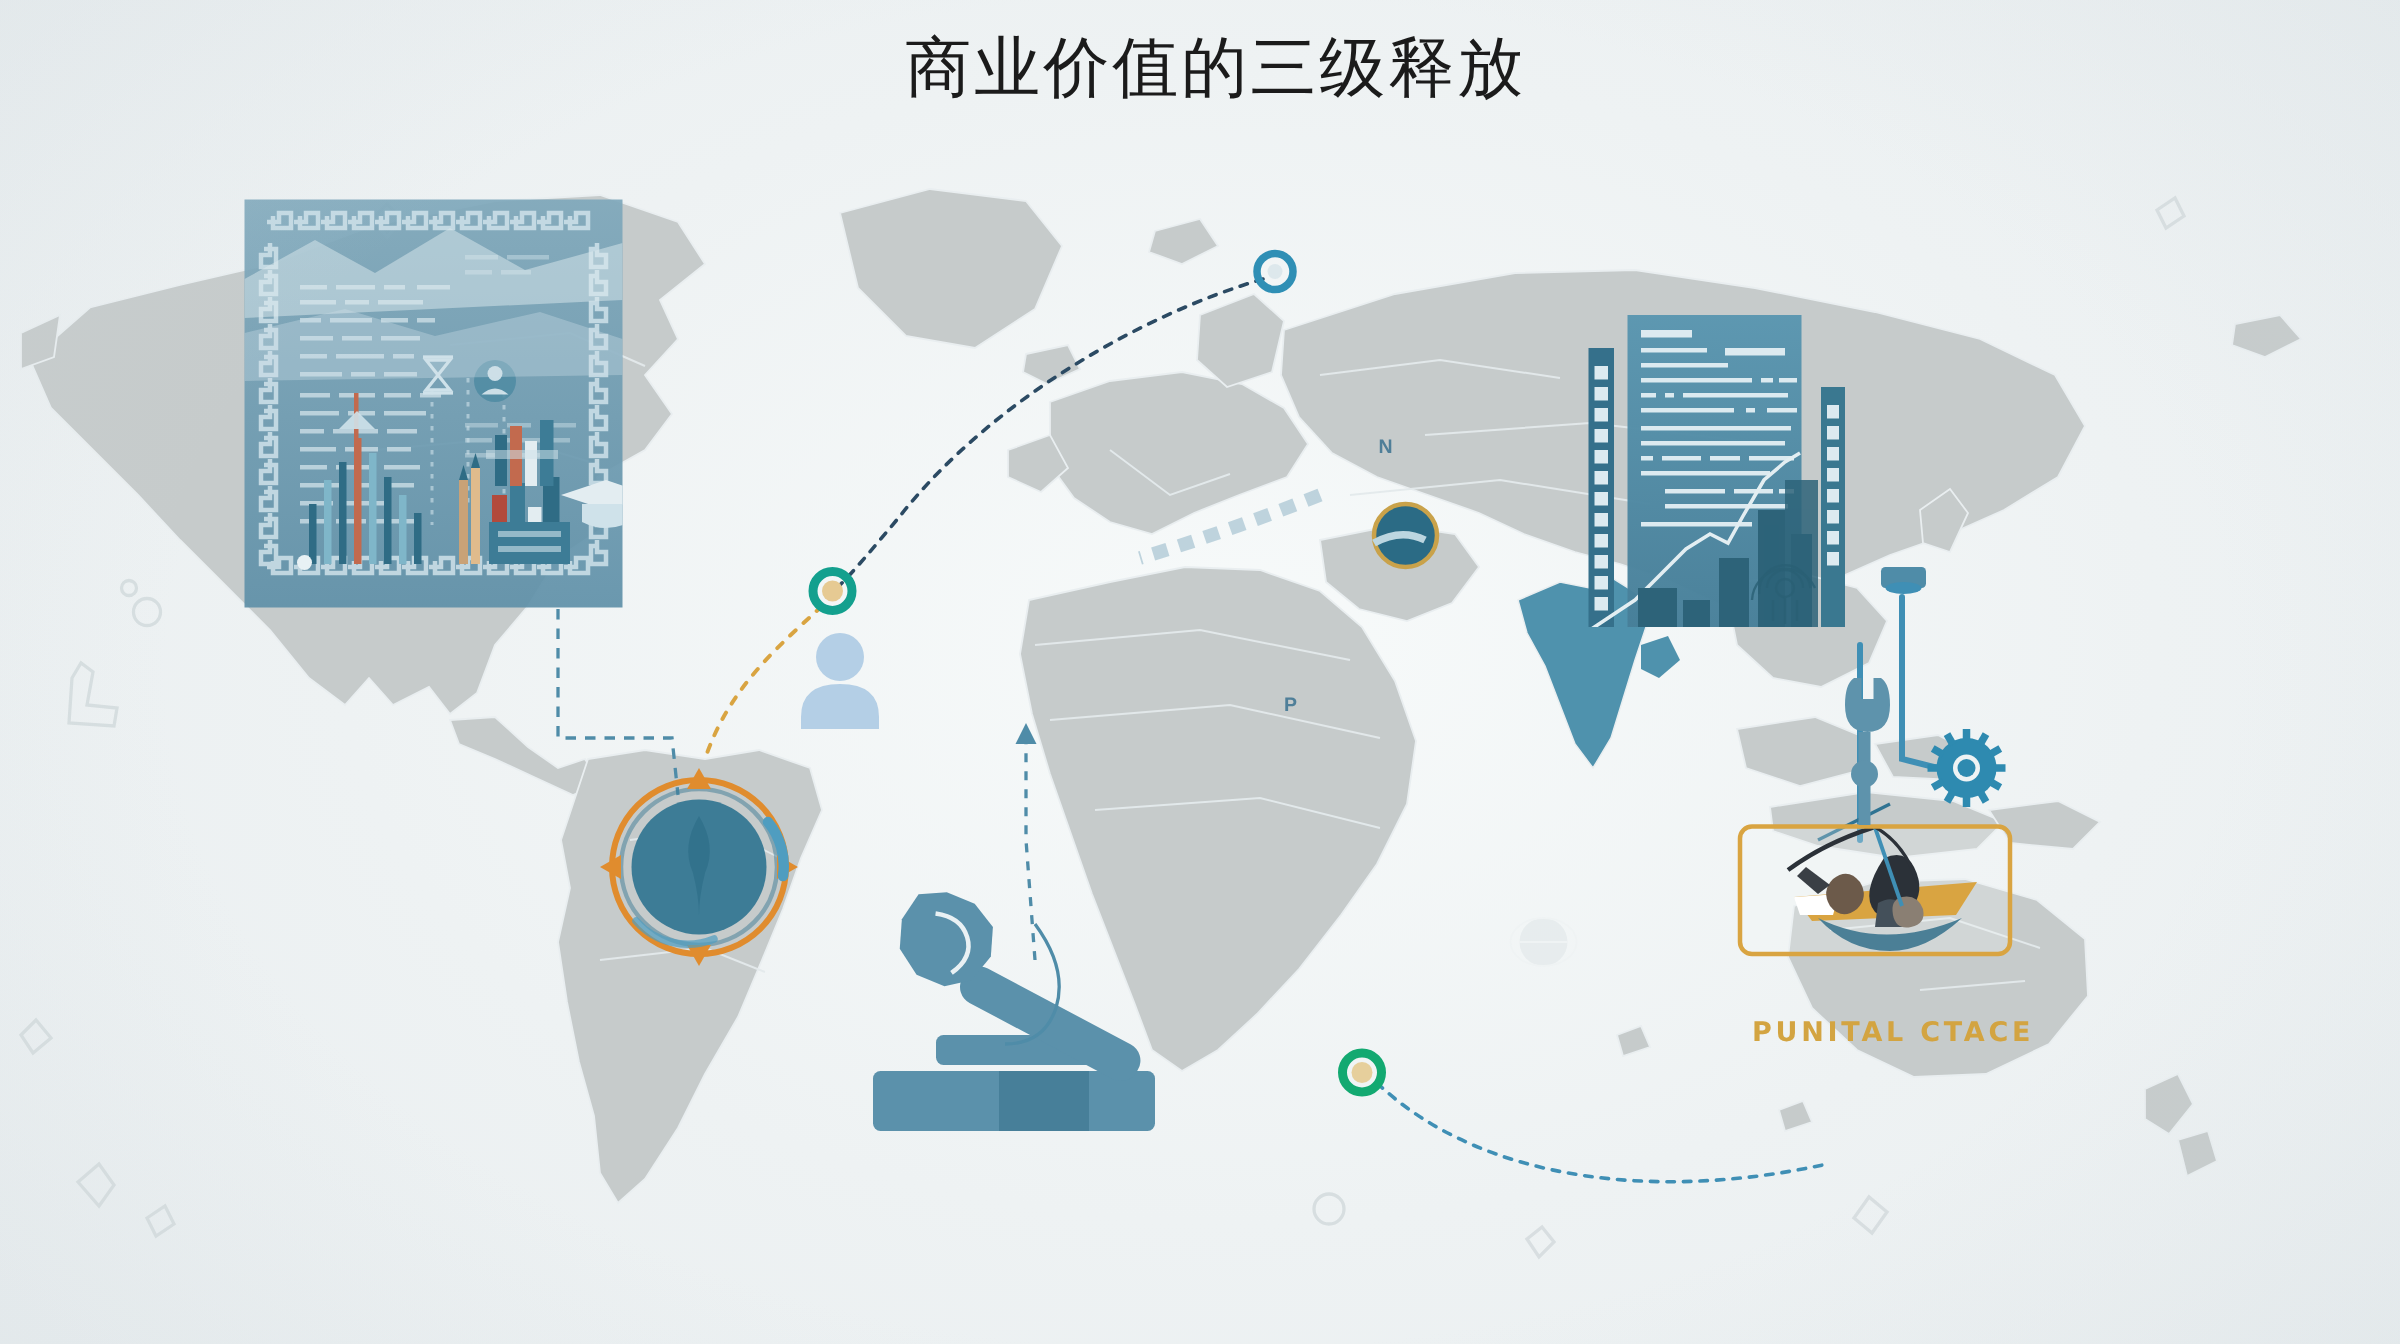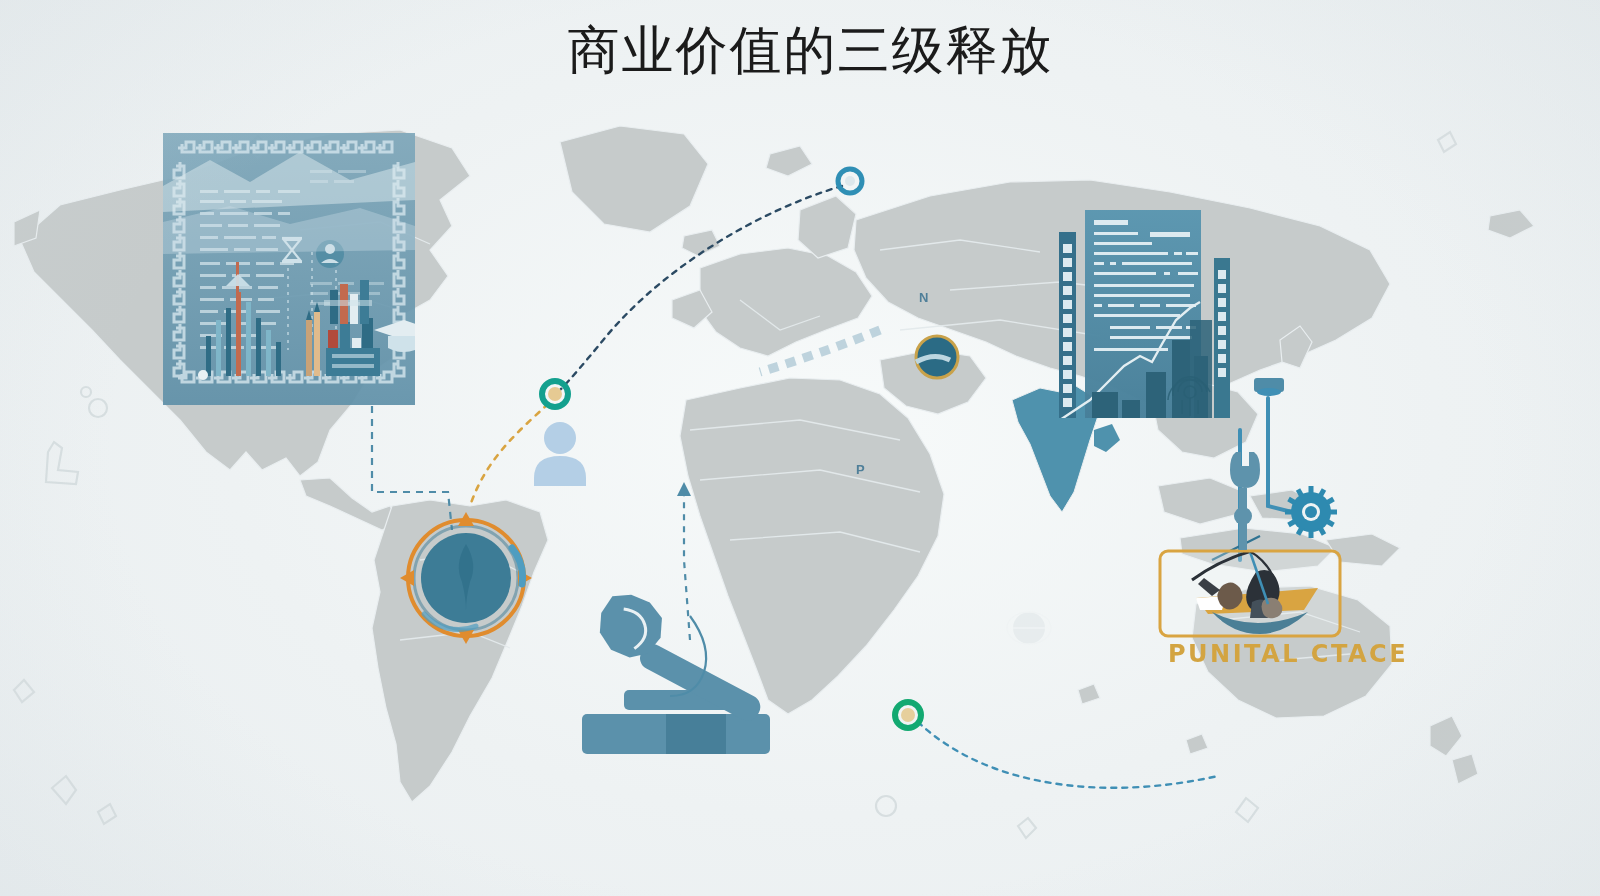--- a/index.html
+++ b/index.html
@@ -11,31 +11,32 @@
   #stage{position:relative;width:1600px;height:896px;overflow:hidden;
     background:
       radial-gradient(ellipse 1100px 700px at 52% 48%, #f7fafa 0%, #eef2f3 55%, #e9eef0 100%);
   }
   
   .vignette{position:absolute;inset:0;pointer-events:none;
     background:radial-gradient(ellipse 1250px 820px at 50% 50%, rgba(255,255,255,0) 55%, rgba(205,214,218,0.35) 100%);}
 
   .title{
     position:absolute;left:0;right:0;top:18px;text-align:center;
-    font-size:52px;line-height:1.25;color:#1b1b1b;letter-spacing:2px;
+    font-size:44px;line-height:1.25;color:#1b1b1b;letter-spacing:2px;
     font-family:"DejaVu Sans","Liberation Sans",sans-serif;font-weight:500;padding-left:21px;
   }
 
   .layer{position:absolute;left:0;top:0;width:1600px;height:896px;}
   svg{display:block;overflow:visible;}
 
   .panel-label{
     position:absolute;font-weight:700;letter-spacing:2.5px;
-    color:#d3a441;font-size:24px;font-family:"DejaVu Sans","Liberation Sans",sans-serif;
+    color:#d3a441;font-size:18px;font-family:"DejaVu Sans","Liberation Sans",sans-serif;
     white-space:nowrap;
+    margin-top:38px;
   }
   .maplabel{position:absolute;color:#4f7f99;font-size:13px;font-weight:700;}
 </style>
 </head>
 <body>
 
 <div id="stage">
 
   <svg class="layer" viewBox="0 0 1600 896" width="1600" height="896">
     <defs>

